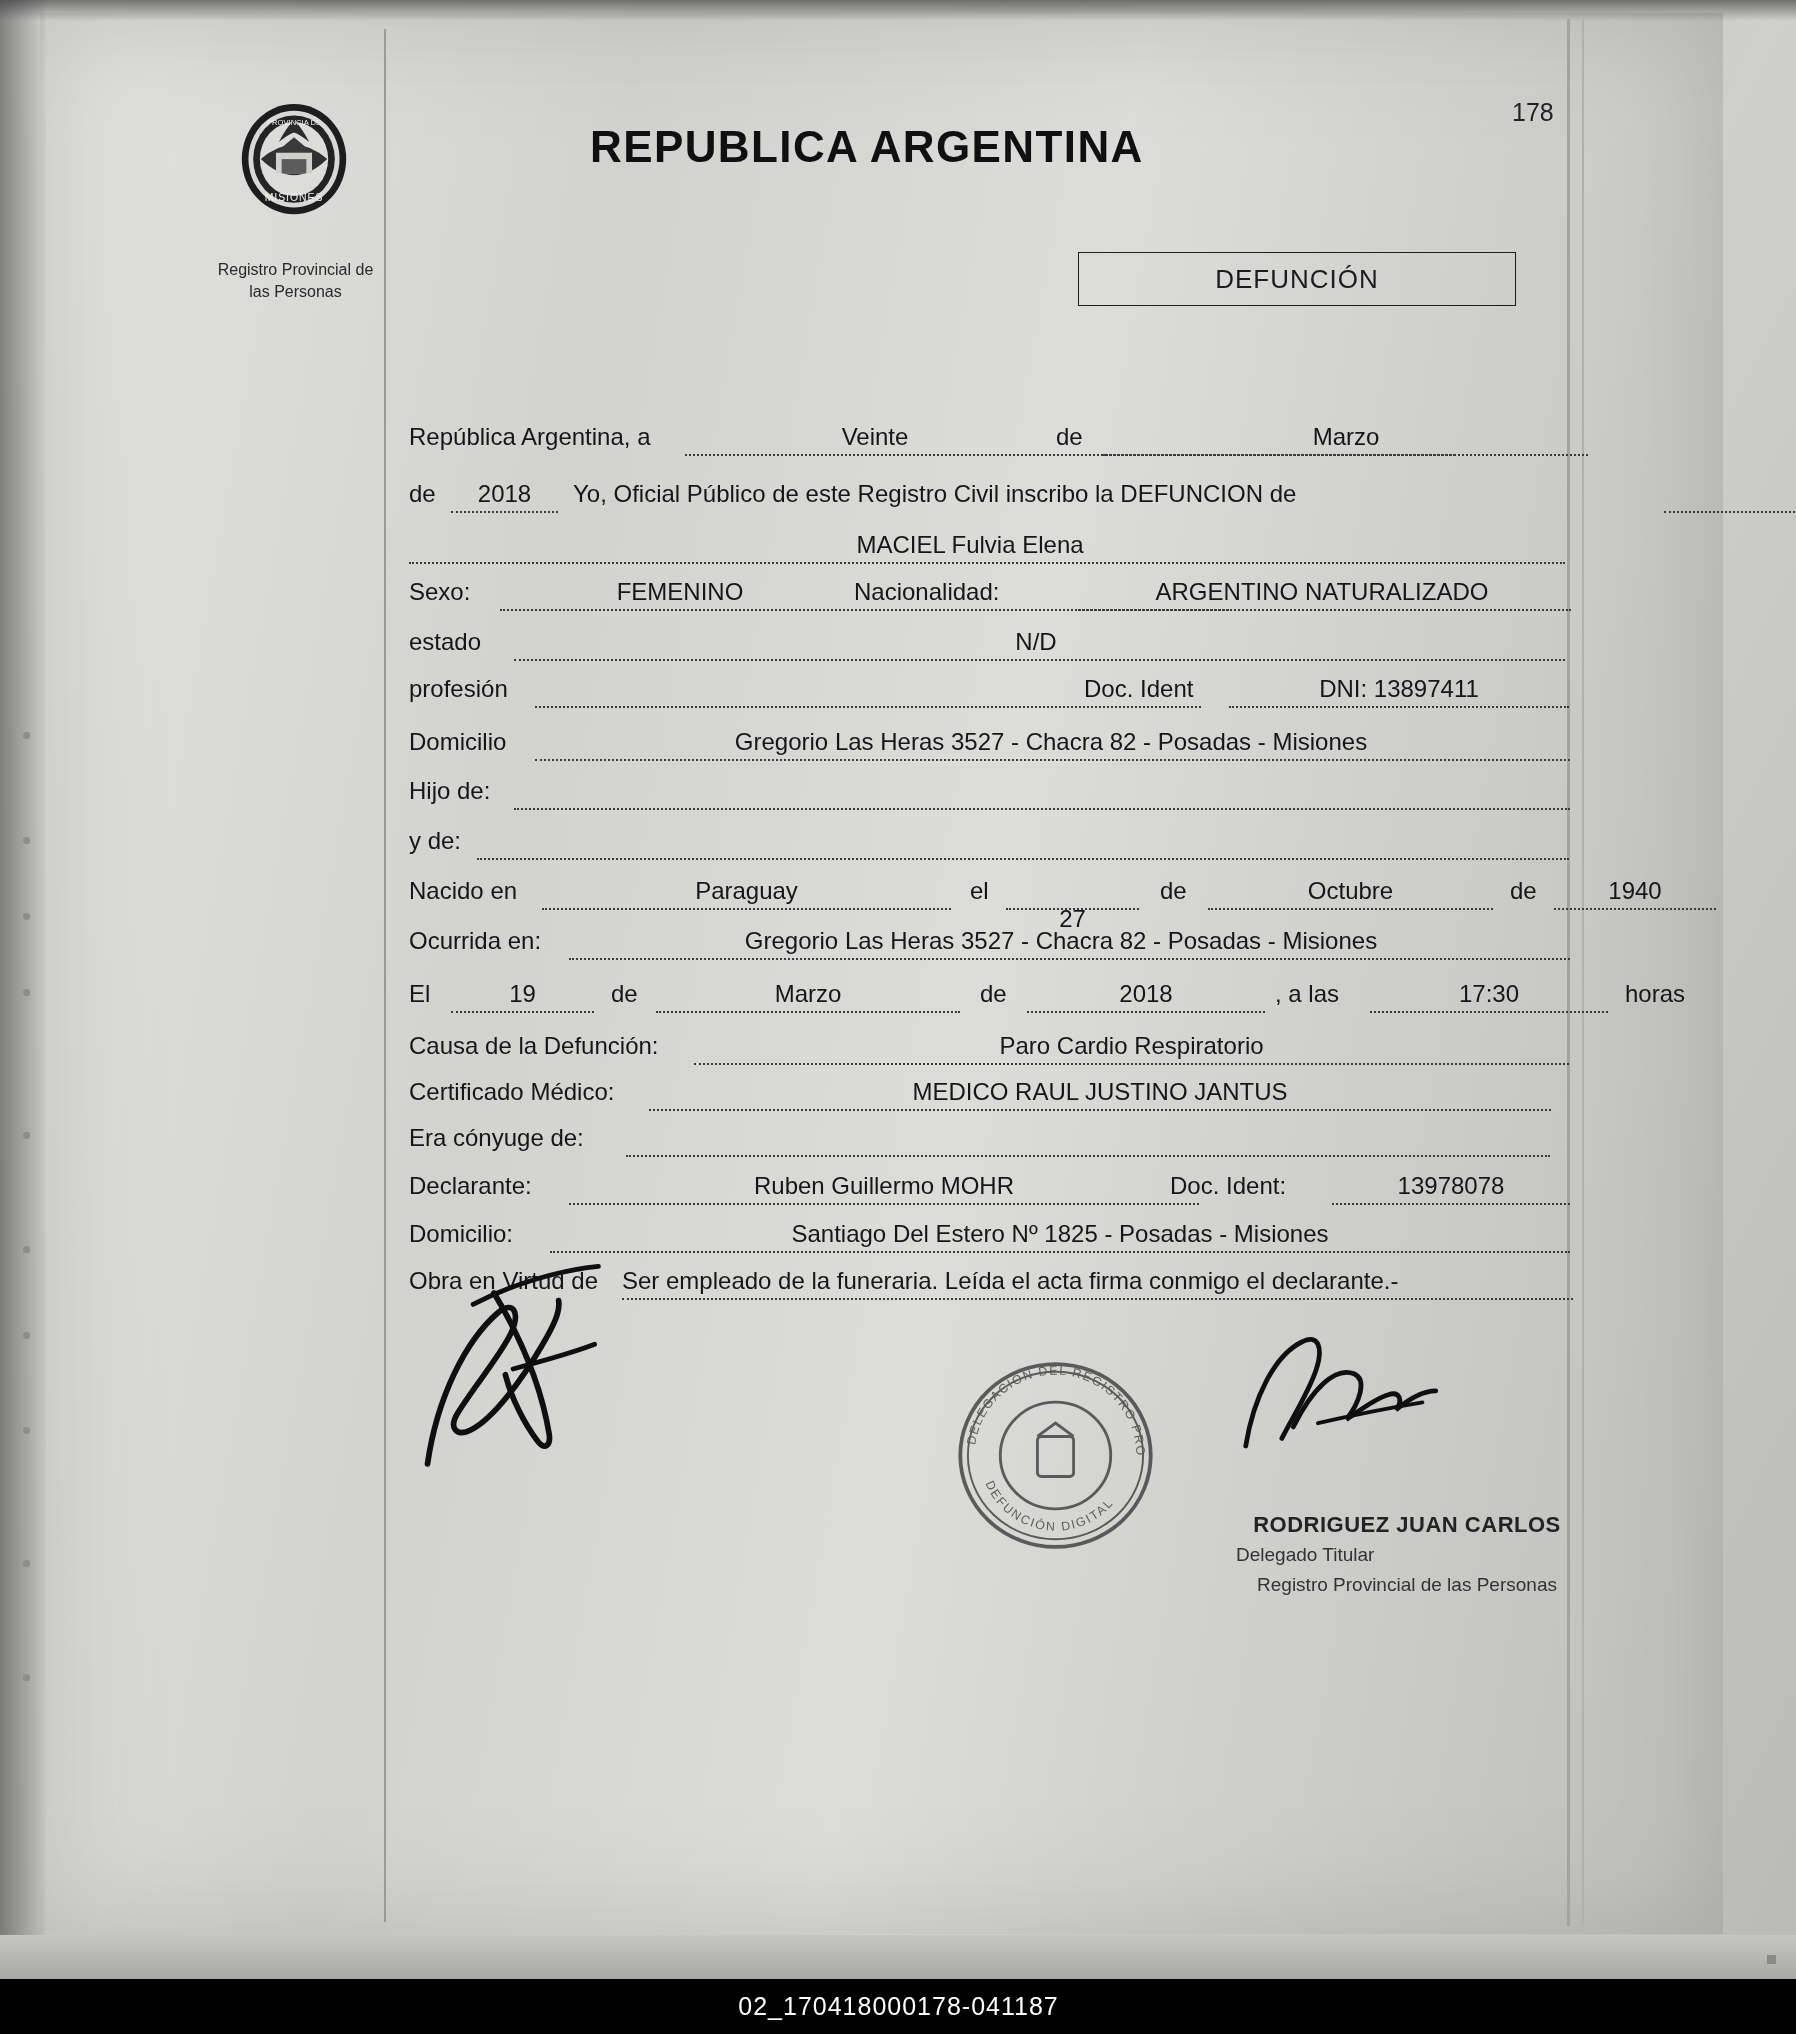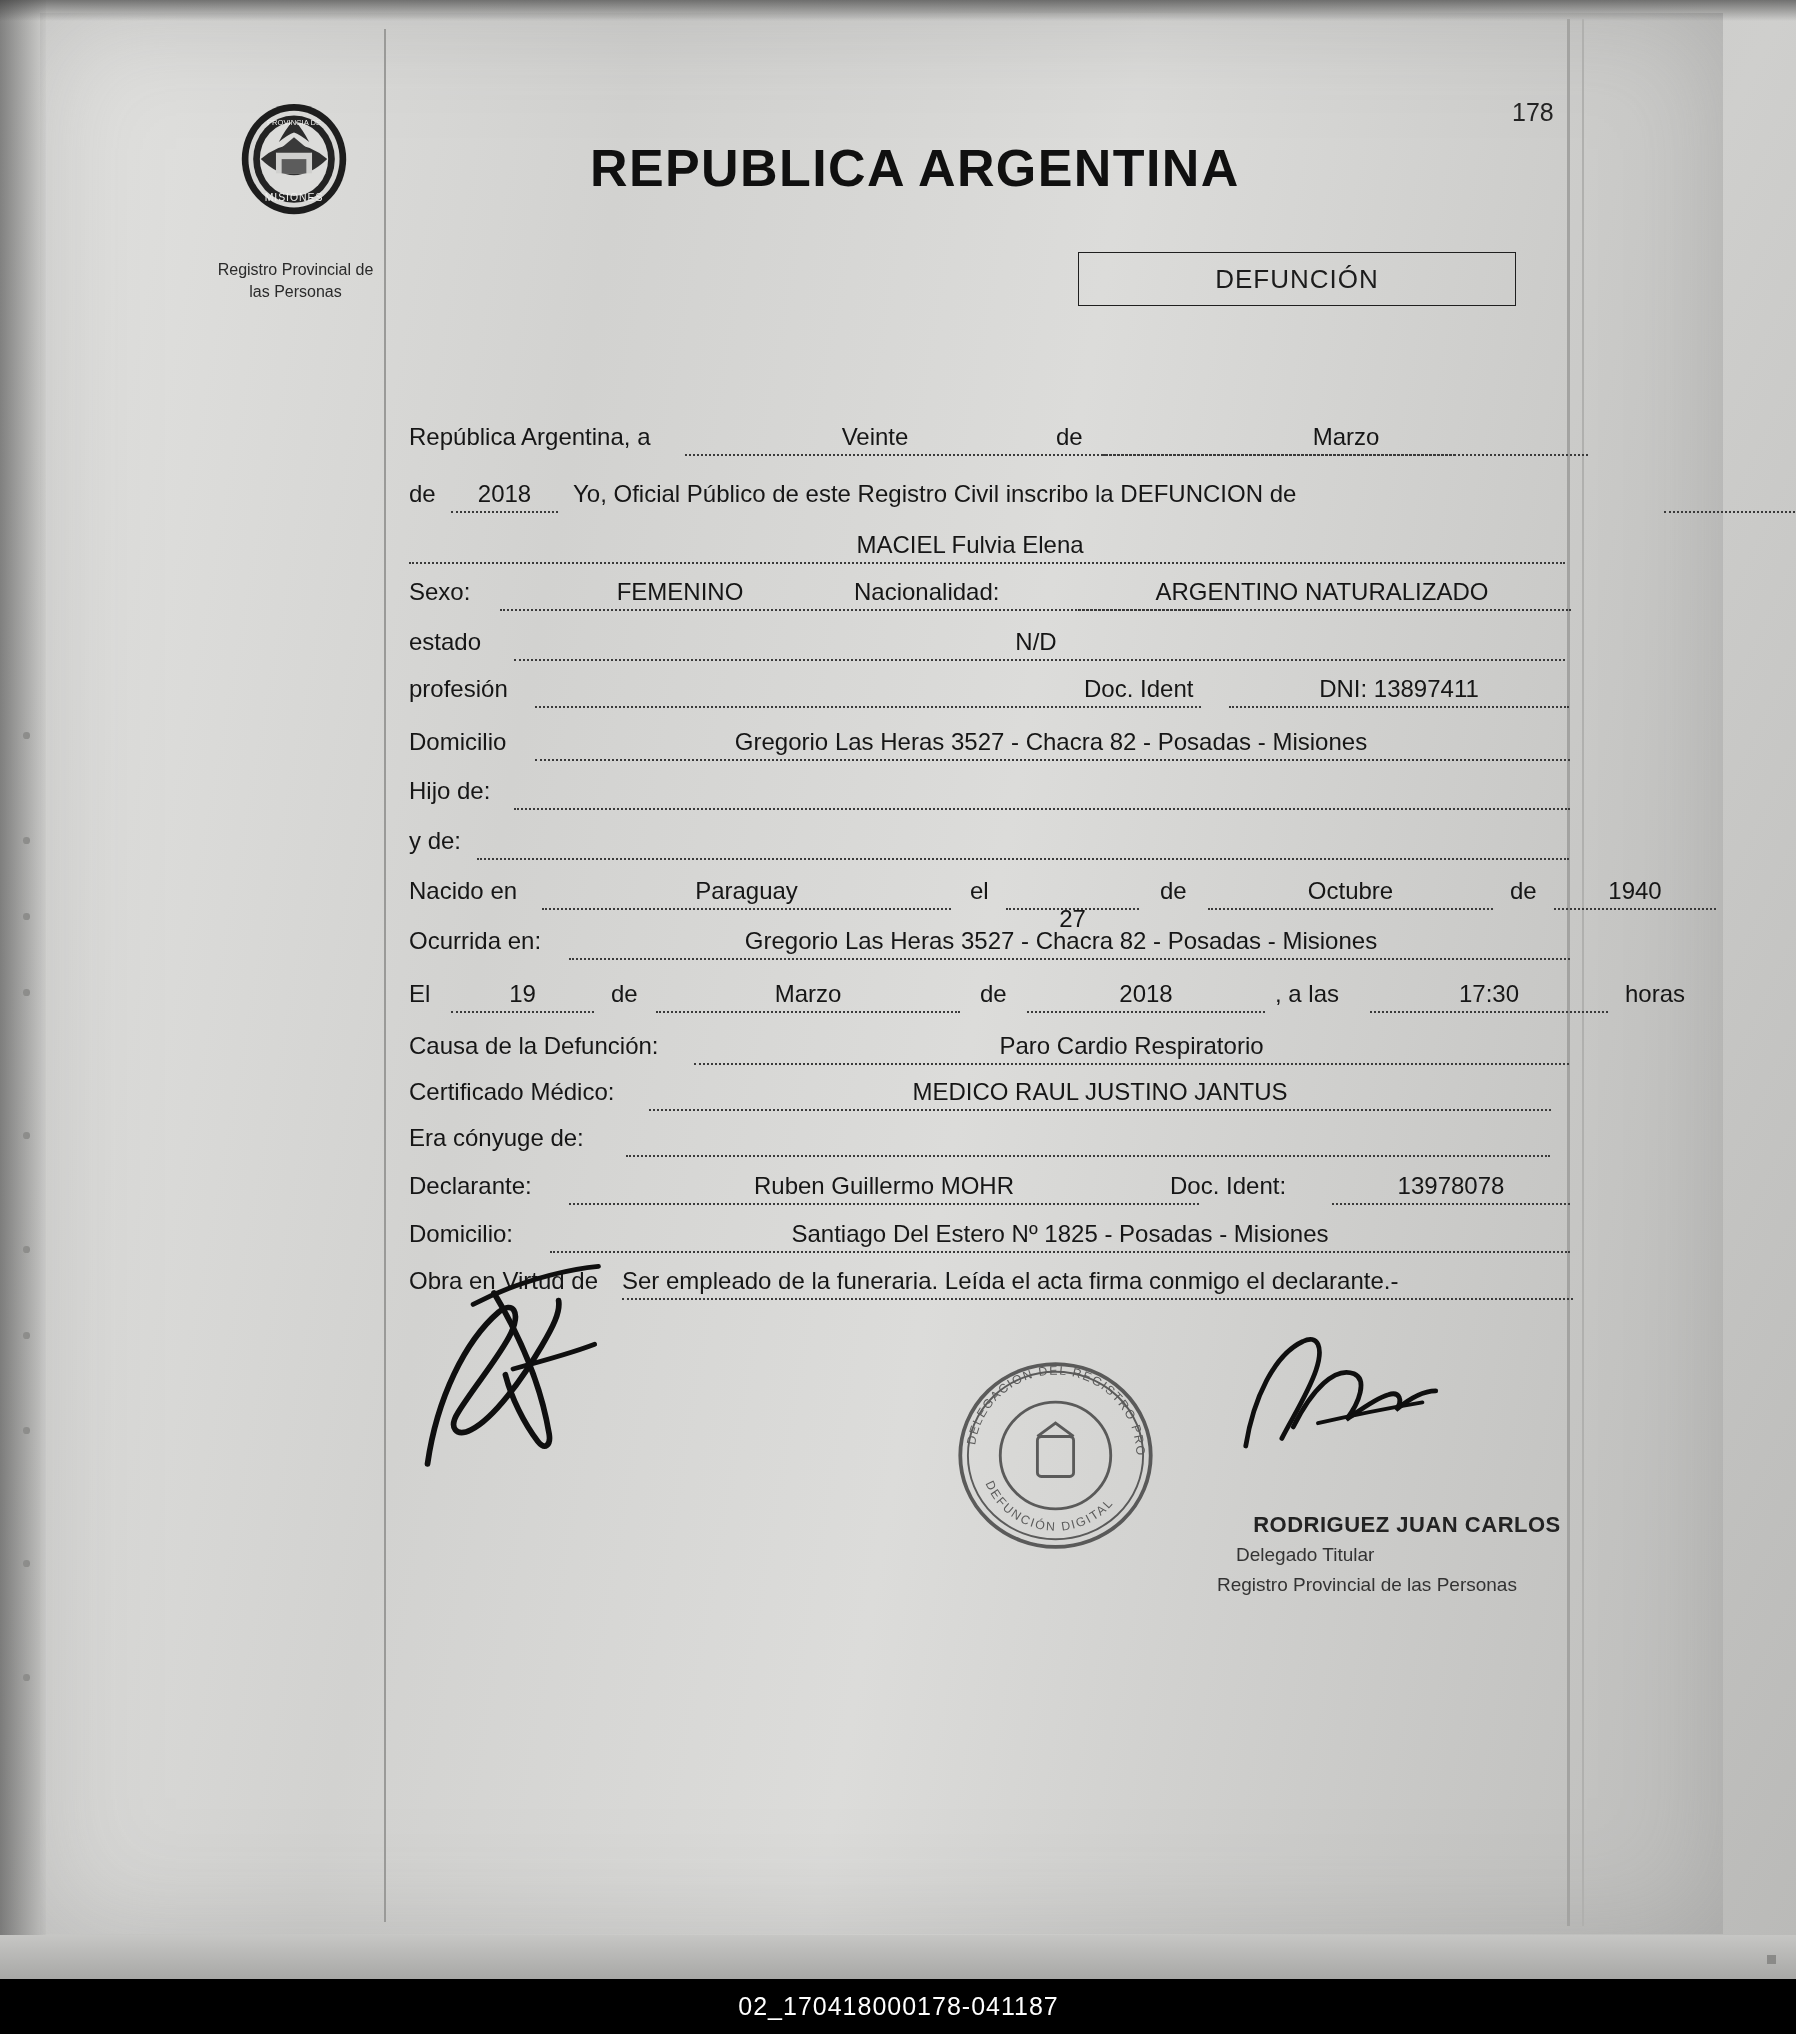--- a/index.html
+++ b/index.html
@@ -90,22 +90,22 @@
     width: 219px;
     text-align: center;
     font-size: 16px;
     line-height: 1.35;
     color: #2a2a2a;
   }
 
   .title {
     position: absolute;
     left: 590px;
-    top: 138px;
-    font-size: 52px;
+    top: 122px;
+    font-size: 44px;
     letter-spacing: 1.4px;
     font-weight: bold;
     color: #101010;
   }
 
   
   .tbl {
     position: absolute;
     left: 535px;
     top: 245px;
@@ -205,20 +205,21 @@
     width: 342px;
     text-align: left;
     font-size: 19px;
     color: #333;
   }
   .sig-org {
     position: absolute;
     left: 1217px;
     top: 1574px;
     width: 380px;
+    text-align: center;
     font-size: 19px;
     color: #333;
   }
 
   
   .footer {
     position: absolute;
     left: 0;
     bottom: 0;
     width: 1797px;

